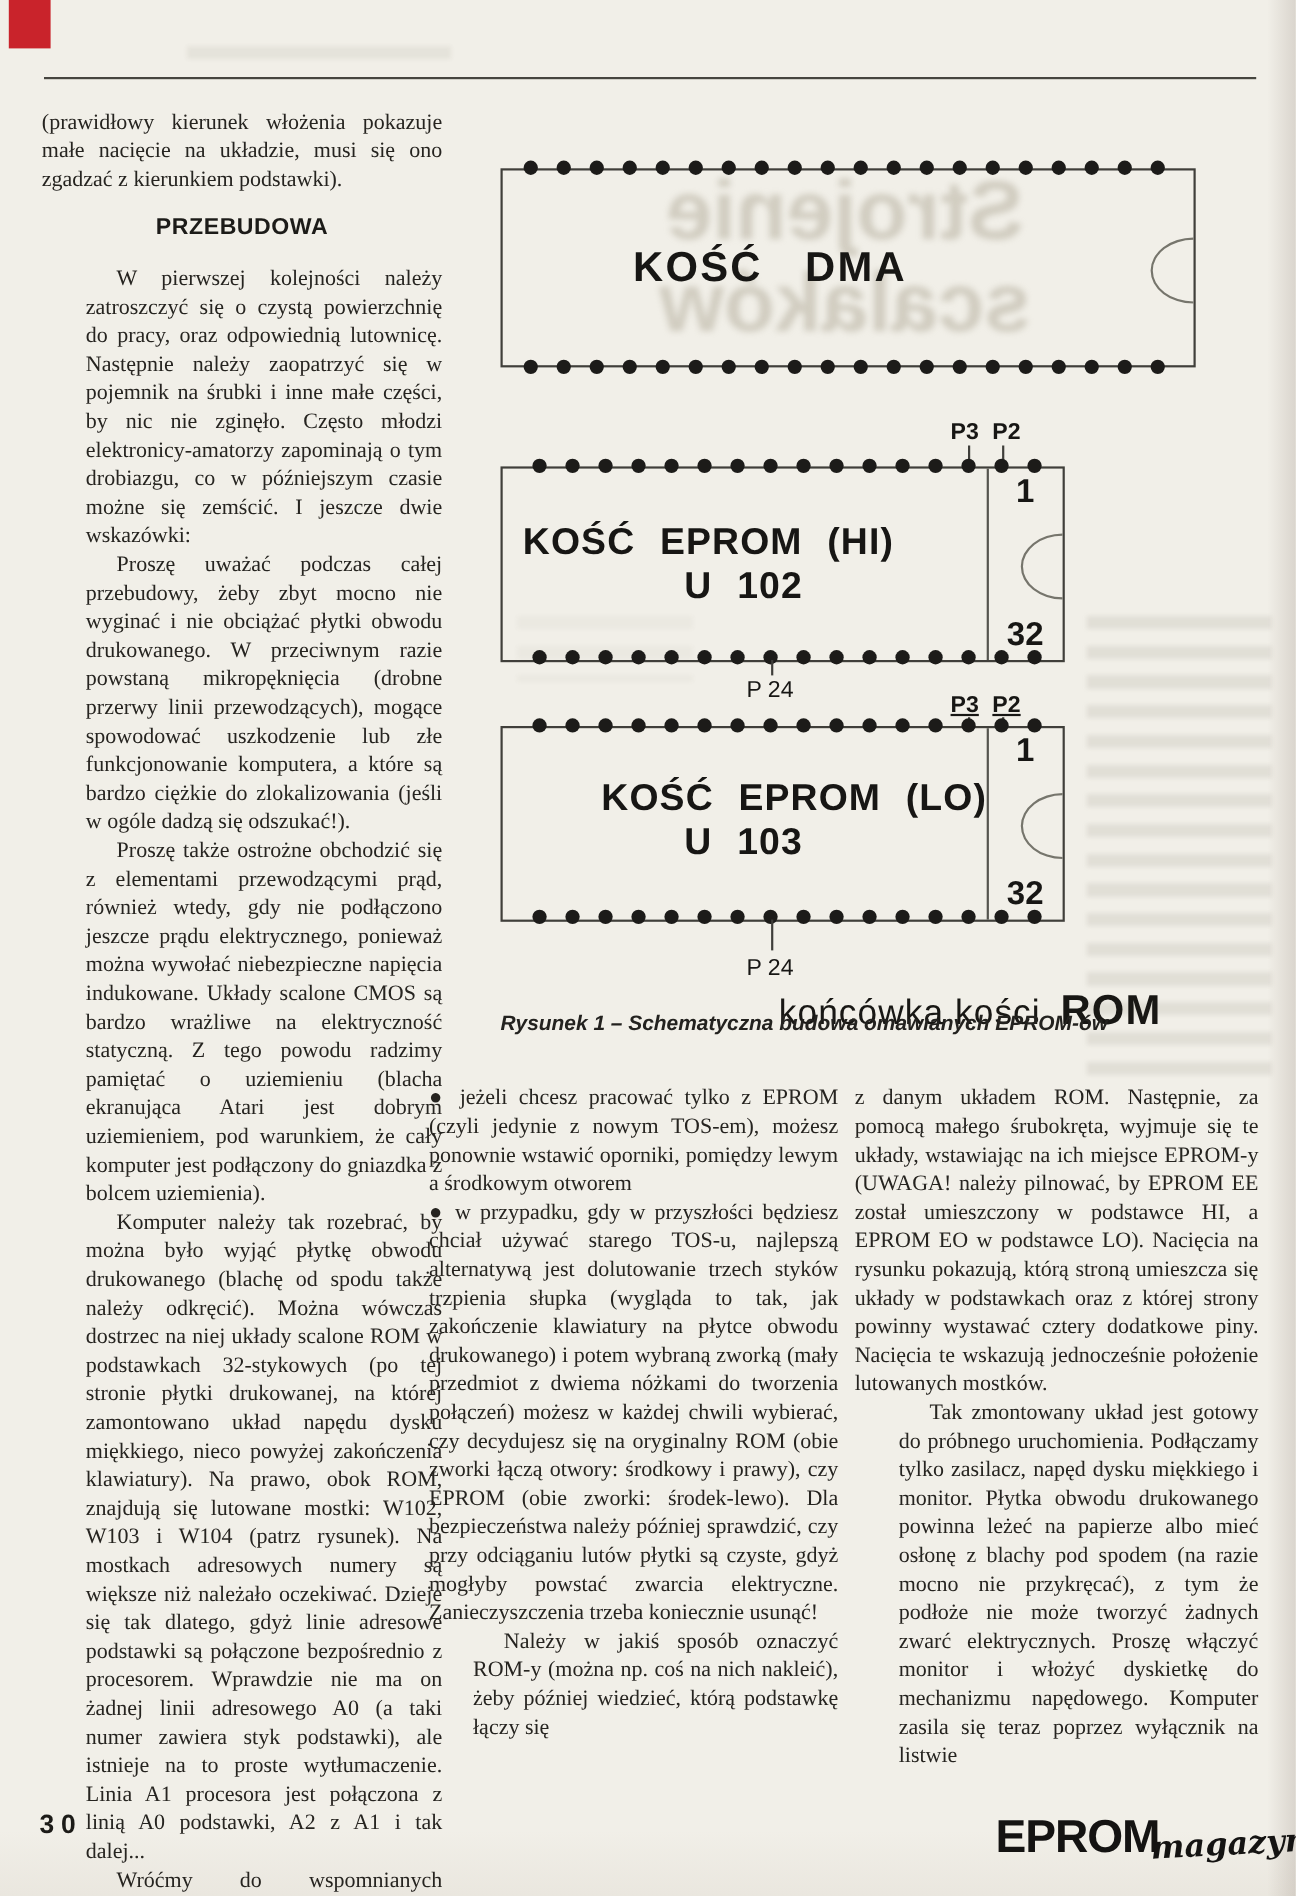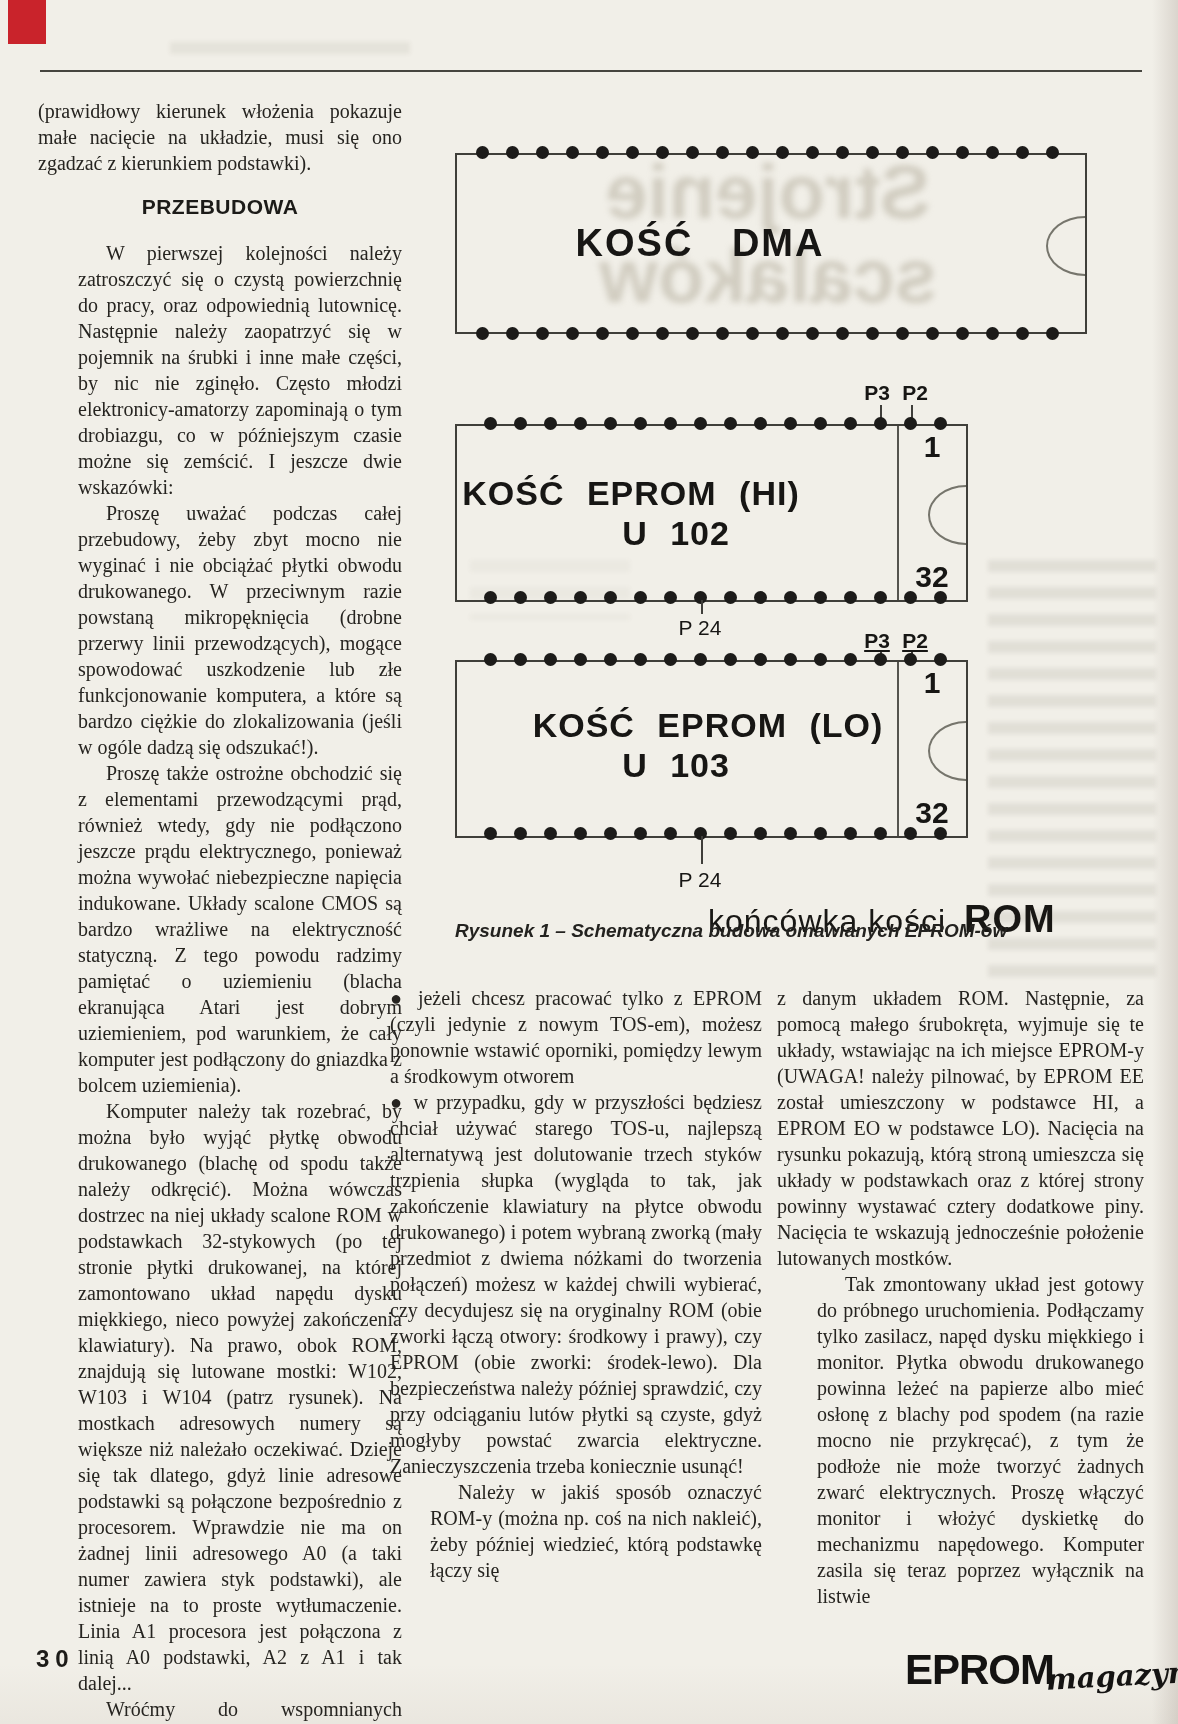--- a/index.html
+++ b/index.html
@@ -162,21 +162,21 @@
     <span class="pin"></span>
     <span class="pin"></span>
     <span class="pin"></span>
     <span class="pin"></span>
     <span class="pin"></span>
     <span class="pin"></span>
     <span class="pin"></span>
     <span class="pin"></span>
     <span class="pin"></span>
   </div>
-<div class="dlabel" style="left:455px;top:474px;width:352px;font-size:34px;letter-spacing:1px;word-spacing:12px;">KOŚĆ EPROM (HI)</div>
+<div class="dlabel" style="left:455px;top:474px;width:352px;font-size:34px;letter-spacing:1px;word-spacing:12px;padding-left:13px;">KOŚĆ EPROM (HI)</div>
 <div class="dlabel" style="left:455px;top:514px;width:442px;font-size:34px;letter-spacing:1px;word-spacing:12px;">U 102</div>
 <div class="dlabel" style="left:900px;top:430px;width:64px;font-size:30px;">1</div>
 <div class="dlabel" style="left:900px;top:560px;width:64px;font-size:30px;">32</div>
 
 <div class="tick" style="left:701px;top:600px;height:14px;"></div>
 <div class="dlabel" style="left:660px;top:616px;width:80px;font-size:21px;font-weight:400;">P 24</div>
 
 <div class="dlabel" style="left:855px;top:629px;width:44px;font-size:21px;text-decoration:underline;">P3</div>
 <div class="dlabel" style="left:893px;top:629px;width:44px;font-size:21px;text-decoration:underline;">P2</div>
 <div class="tick" style="left:880px;top:652px;height:8px;"></div>
@@ -217,21 +217,21 @@
     <span class="pin"></span>
     <span class="pin"></span>
     <span class="pin"></span>
     <span class="pin"></span>
     <span class="pin"></span>
     <span class="pin"></span>
     <span class="pin"></span>
     <span class="pin"></span>
     <span class="pin"></span>
   </div>
-<div class="dlabel" style="left:464px;top:706px;width:488px;font-size:34px;letter-spacing:1px;word-spacing:12px;">KOŚĆ EPROM (LO)</div>
+<div class="dlabel" style="left:478px;top:706px;width:488px;font-size:34px;letter-spacing:1px;word-spacing:12px;">KOŚĆ EPROM (LO)</div>
 <div class="dlabel" style="left:455px;top:746px;width:442px;font-size:34px;letter-spacing:1px;word-spacing:12px;">U 103</div>
 <div class="dlabel" style="left:900px;top:666px;width:64px;font-size:30px;">1</div>
 <div class="dlabel" style="left:900px;top:796px;width:64px;font-size:30px;">32</div>
 
 <div class="tick" style="left:701px;top:836px;height:28px;"></div>
 <div class="dlabel" style="left:660px;top:868px;width:80px;font-size:21px;font-weight:400;">P 24</div>
 
 <div class="rom-line" style="left:676px;top:898px;margin-left:32px;">
   <span class="plain">końcówka kości</span>
   <span class="bold">ROM</span>

